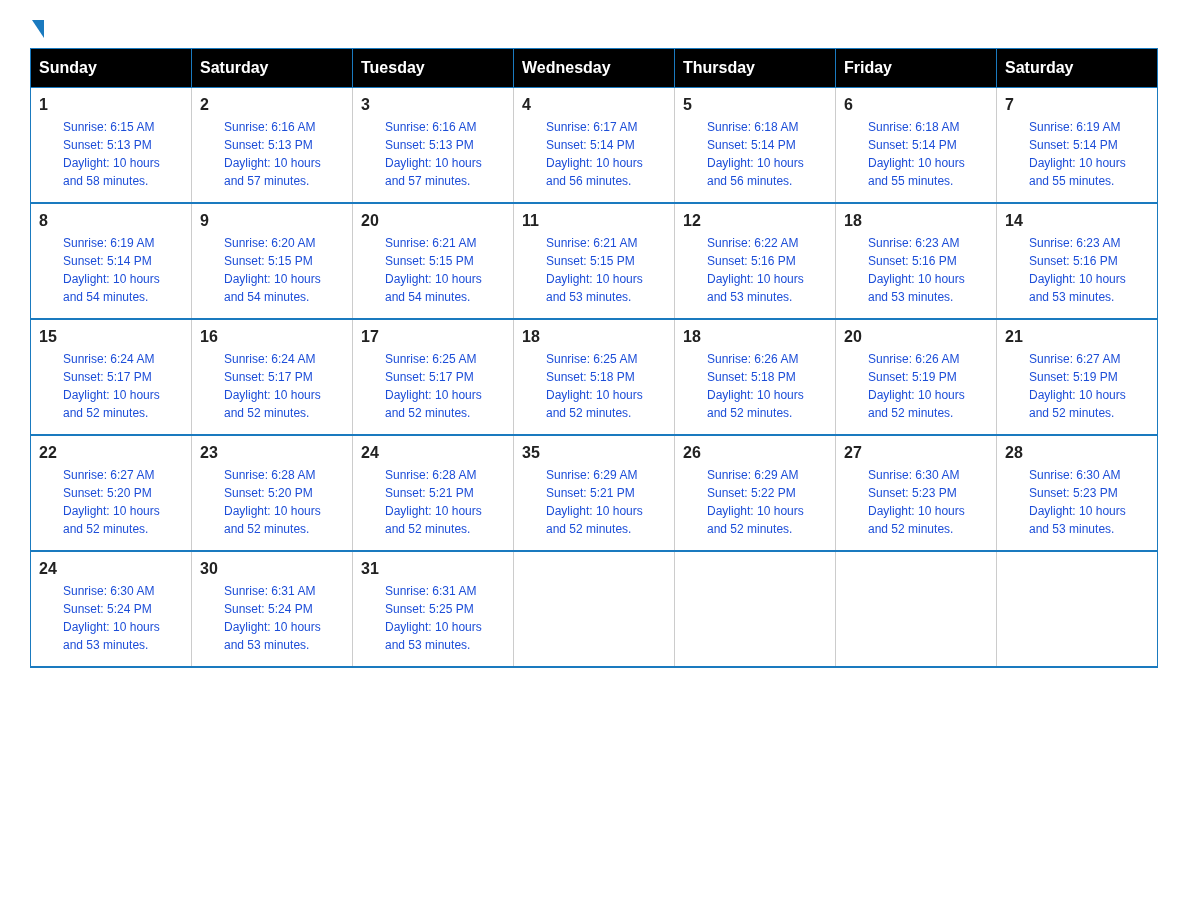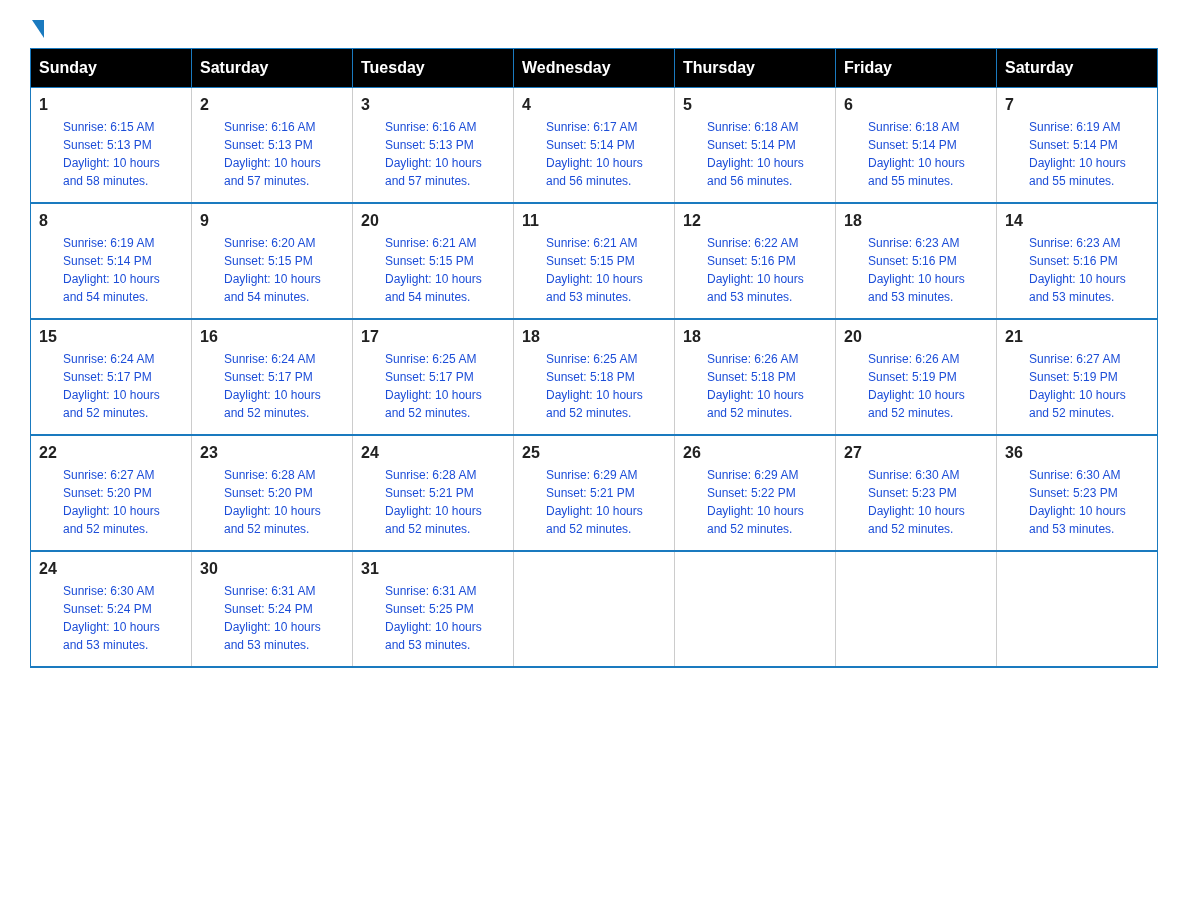--- a/index.html
+++ b/index.html
@@ -229,33 +229,33 @@
       </td>
         <td>
         <span class="day-number">23</span>
         <div class="day-info">Sunrise: 6:28 AM<br>Sunset: 5:20 PM<br>Daylight: 10 hours<br>and 52 minutes.</div>
       </td>
         <td>
         <span class="day-number">24</span>
         <div class="day-info">Sunrise: 6:28 AM<br>Sunset: 5:21 PM<br>Daylight: 10 hours<br>and 52 minutes.</div>
       </td>
         <td>
-        <span class="day-number">25</span>
+        <span class="day-number">35</span>
         <div class="day-info">Sunrise: 6:29 AM<br>Sunset: 5:21 PM<br>Daylight: 10 hours<br>and 52 minutes.</div>
       </td>
         <td>
         <span class="day-number">26</span>
         <div class="day-info">Sunrise: 6:29 AM<br>Sunset: 5:22 PM<br>Daylight: 10 hours<br>and 52 minutes.</div>
       </td>
         <td>
         <span class="day-number">27</span>
         <div class="day-info">Sunrise: 6:30 AM<br>Sunset: 5:23 PM<br>Daylight: 10 hours<br>and 52 minutes.</div>
       </td>
         <td>
-        <span class="day-number">36</span>
+        <span class="day-number">28</span>
         <div class="day-info">Sunrise: 6:30 AM<br>Sunset: 5:23 PM<br>Daylight: 10 hours<br>and 53 minutes.</div>
       </td>
       </tr>
       <tr>
         <td>
         <span class="day-number">24</span>
         <div class="day-info">Sunrise: 6:30 AM<br>Sunset: 5:24 PM<br>Daylight: 10 hours<br>and 53 minutes.</div>
       </td>
         <td>
         <span class="day-number">30</span>

